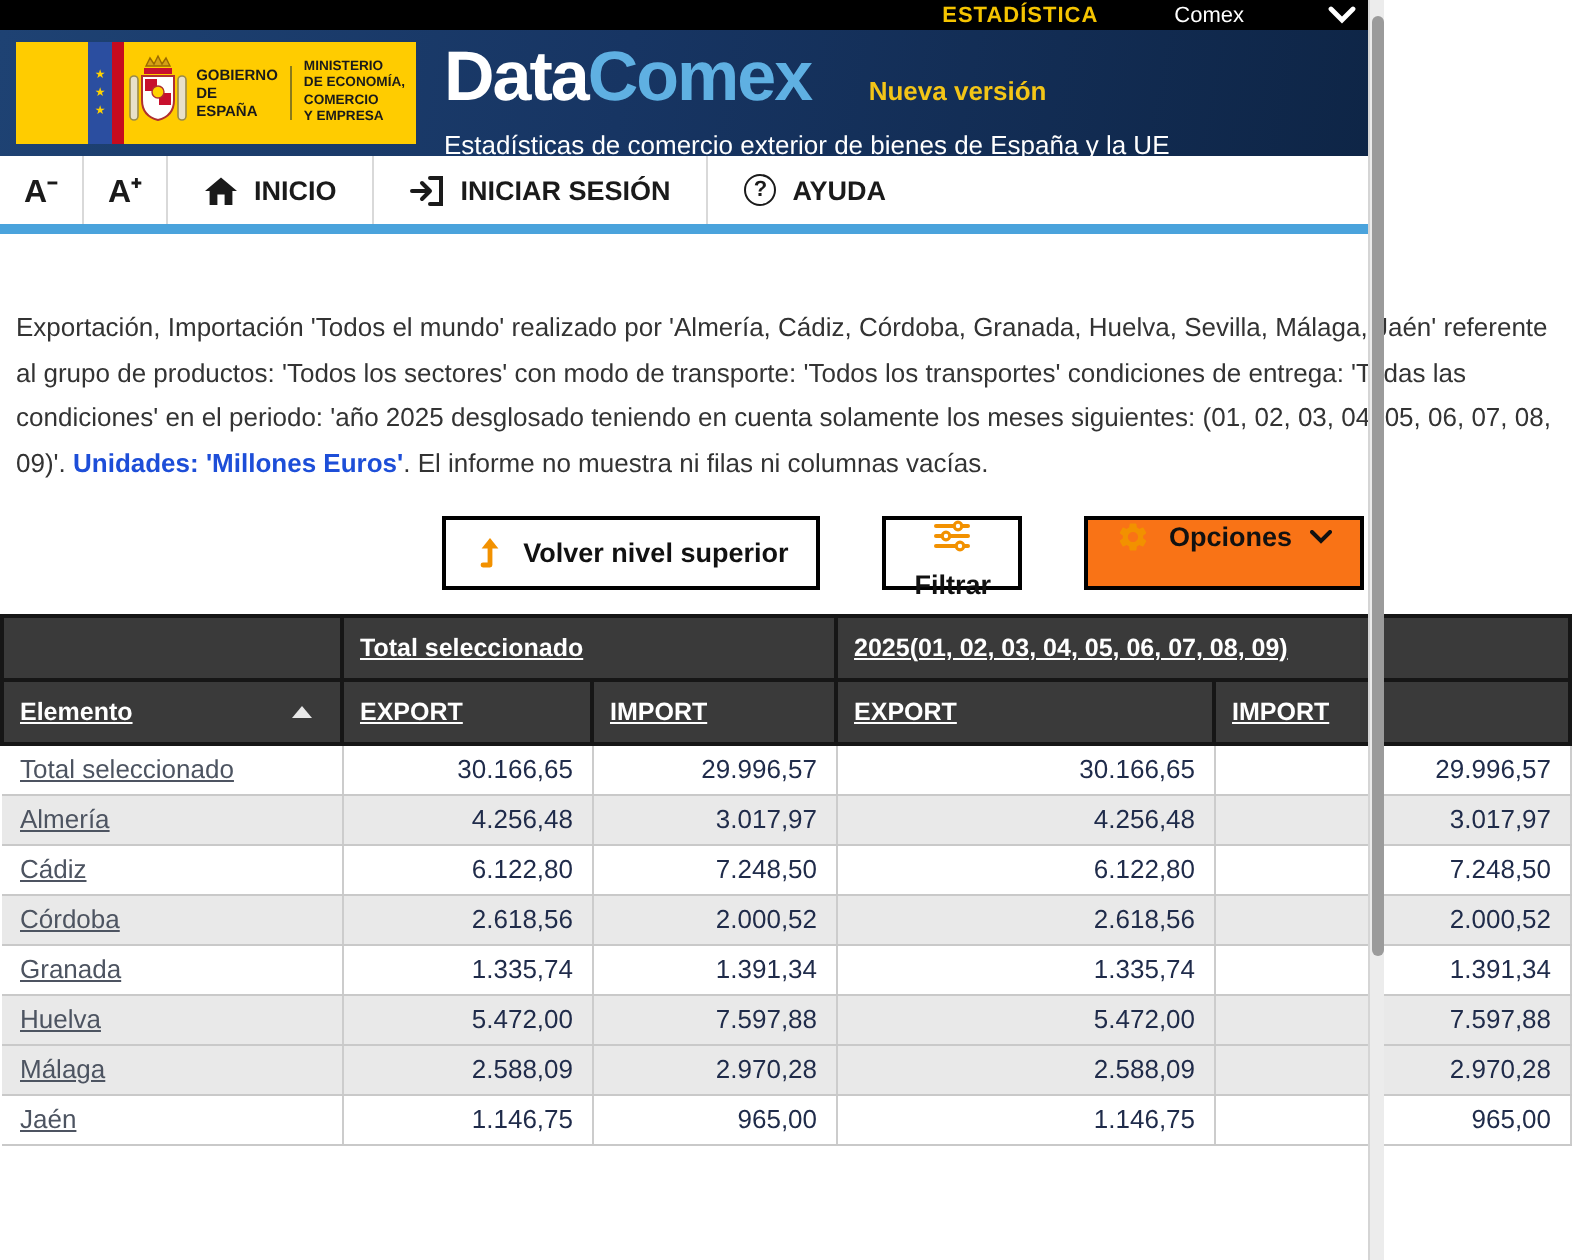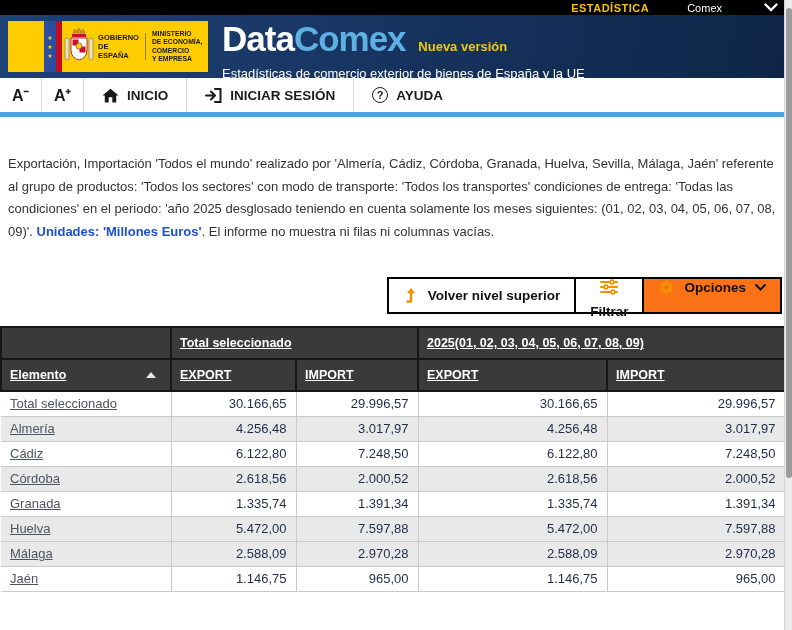--- a/index.html
+++ b/index.html
@@ -1,18 +1,18 @@
 <!DOCTYPE html>
 <html><head>
 <meta charset="utf-8">
 <style>
   * { margin:0; padding:0; box-sizing:border-box; }
   html,body { width:792px; height:630px; overflow:hidden; background:#fff;
               font-family:"Liberation Sans", sans-serif; }
-  .screen { position:relative; width:792px; height:630px; background:#fff; }
+  .screen { position:relative; width:692px; height:630px; background:#fff; }
 
   
   .topbar { height:15px; background:#000; display:flex; align-items:center;
             justify-content:flex-end; padding-right:14px; gap:0; }
   .topbar .brand { color:#f5c400; font-weight:bold; font-size:11px; letter-spacing:.5px; }
   .topbar .app-select { display:flex; align-items:center; cursor:pointer; margin-left:38px; }
   .topbar .app-select span { color:#fff; font-size:11px; }
   .topbar .chev { margin-left:42px; display:flex; align-items:center; cursor:pointer; }
 
   
@@ -26,41 +26,41 @@
   .red-strip { width:8px; background:#c60b1e; }
   .coa { width:42px; display:flex; align-items:center; justify-content:center; }
   .gob-text { display:flex; align-items:center; padding-left:2px; }
   .gob-name { font-size:7.5px; font-weight:bold; color:#1a1a1a; line-height:9px;
               padding-right:6px; border-right:1px solid #8a7a1a; }
   .min-name { font-size:6.8px; font-weight:bold; color:#1a1a1a; line-height:8.5px; padding-left:6px; }
   .title-block { position:absolute; left:222px; top:6px; }
   .app-title { font-size:35px; font-weight:bold; letter-spacing:-1px; line-height:36px; }
   .app-title .t1 { color:#fff; }
   .app-title .t2 { color:#5fb0e2; }
-  .app-title .badge { color:#f3c517; font-size:13px; font-weight:bold; letter-spacing:0; margin-left:4px; }
+  .app-title .badge { color:#f3c517; font-size:13px; font-weight:bold; letter-spacing:0; margin-left:20px; }
   .subtitle { color:#fff; font-size:13px; margin-top:1px; }
 
   
   .navbar { height:34px; background:#fff; display:flex; align-items:stretch; }
   .nav-item { display:flex; align-items:center; gap:8px; padding:4px 18px;
               border-right:1px solid #d9d9d9; font-weight:bold; font-size:13.5px;
               color:#1a1a1a; cursor:pointer; background:none; border-top:none;
               border-bottom:none; border-left:none; font-family:inherit; }
   .nav-item.font-btn { padding:0 12px; font-size:16px; }
   .nav-item:last-child { border-right:none; }
   .blue-strip { height:5px; background:#4aa3dc; }
 
   
   .content { padding:20px 10px 0 8px; }
   .page-title { font-size:13px; color:#222; }
   .description { margin-top:16px; font-size:13px; line-height:22.5px; color:#333; width:774px; }
   .description strong { color:#1d4ed8; }
 
   
-  .toolbar { margin-top:34px; display:flex; justify-content:flex-end; }
+  .toolbar { margin-top:15px; display:flex; justify-content:flex-end;gap:33px; }
   .tbtn { height:37px; border:2px solid #000; background:#fff; display:flex;
           align-items:center; gap:9px; padding:0 14px; font-weight:bold;
           font-size:13.5px; color:#111; cursor:pointer; font-family:inherit; }
   .tbtn + .tbtn, .tbtn + .tgroup { margin-left:-2px;flex-direction:column; }
   .tgroup { height:37px; border:2px solid #000; background:#f97316; display:flex;
             align-items:center; gap:38px; padding:0 14px; }
   .drop { display:flex; align-items:center; gap:9px; font-weight:bold;
           font-size:13.5px; color:#111; cursor:pointer; }
   .oicon { display:flex; align-items:center; }
 

